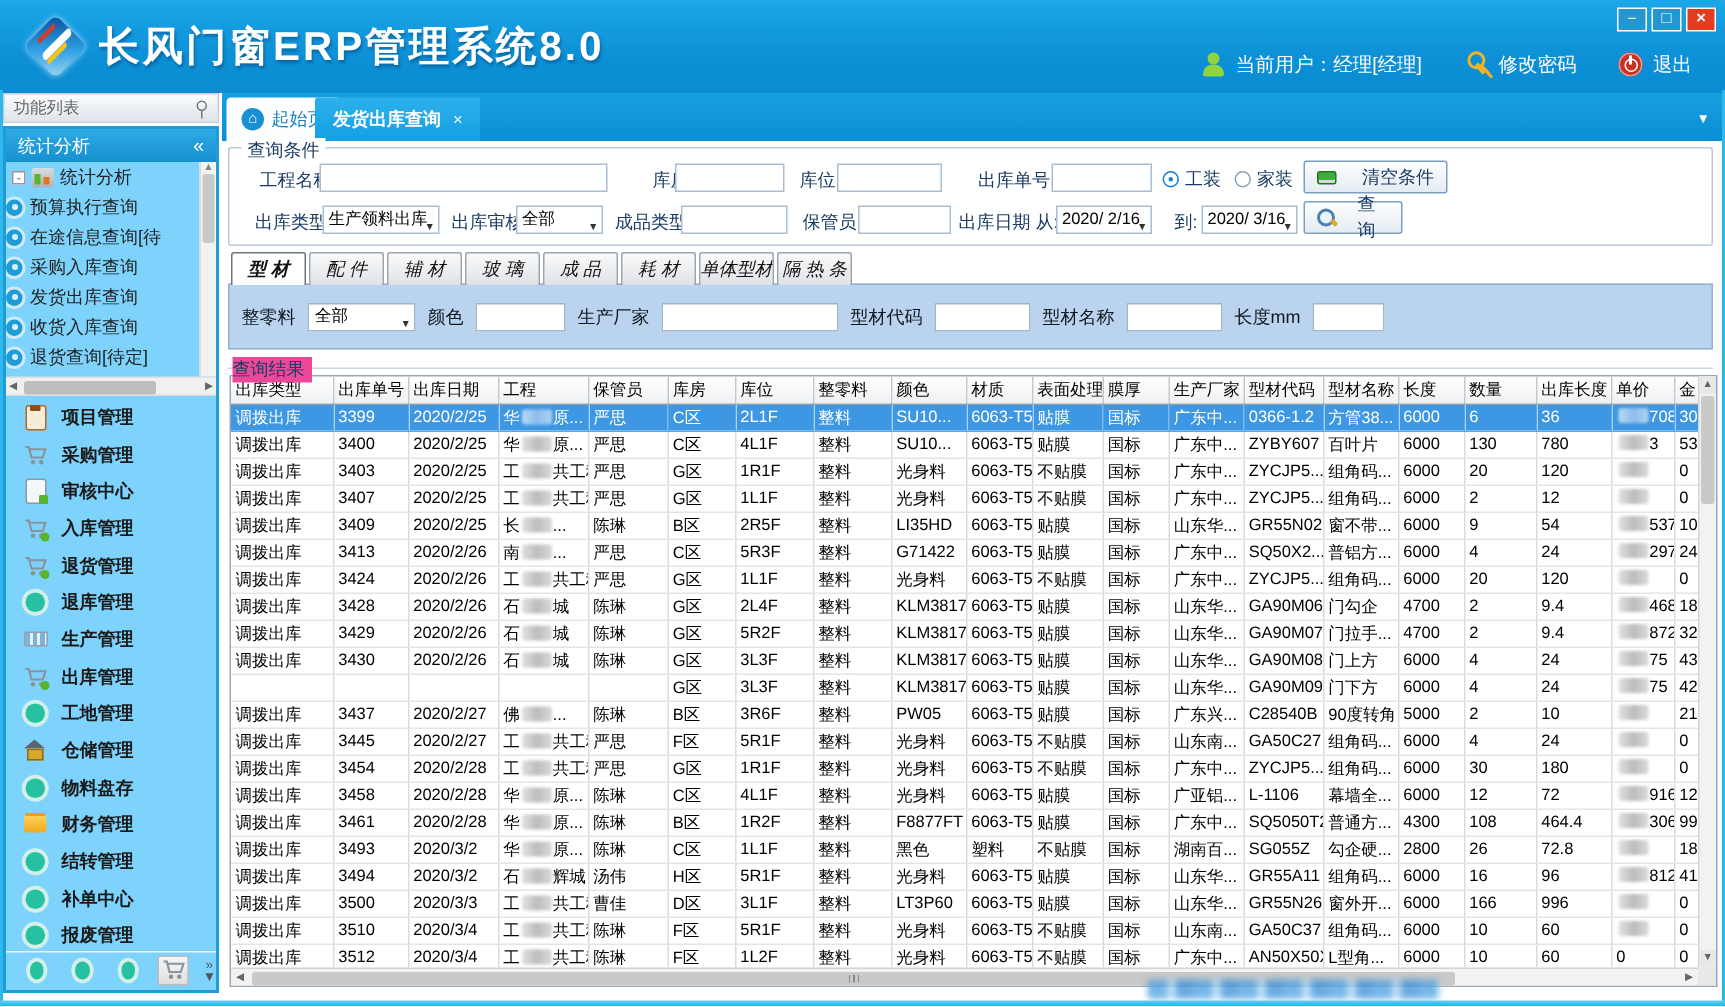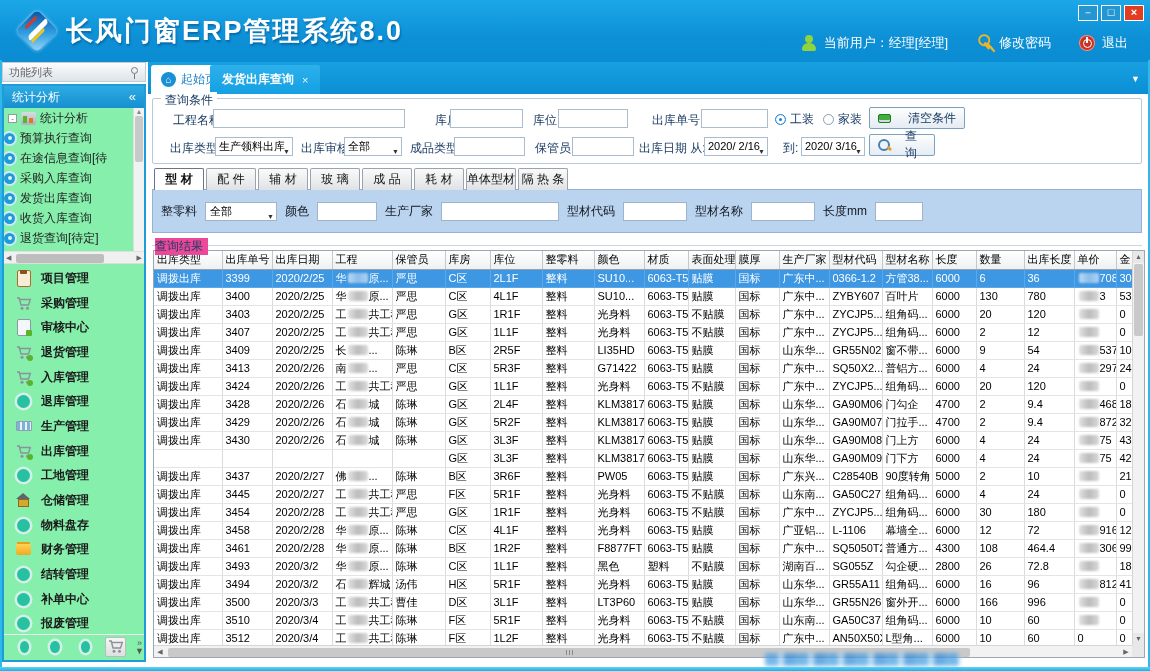--- a/index.html
+++ b/index.html
@@ -41,21 +41,21 @@
   .power-icon { position:relative; width:16px; height:16px; border-radius:50%; background:#c93323; box-shadow:0 0 0 1px #e89a90 inset; }
   .power-icon::before { content:""; position:absolute; left:3.5px; top:4px; width:7px; height:7px; border-radius:50%; border:1.5px solid #fff; }
   .power-icon::after { content:""; position:absolute; left:7px; top:2px; width:2px; height:6px; background:#fff; }
 
   
   #sidebar { position:absolute; left:2px; top:62px; width:144px; height:603px; background:#fff; }
   #func-title { position:relative; height:20px; background:linear-gradient(180deg,#fbfcfd,#dde4ea);
     border:1px solid #c4ccd4; color:#666; font-size:11px; line-height:18px; padding-left:6px; }
   .pin-icon { position:absolute; right:7px; top:4px; width:7px; height:7px; border:1.5px solid #777; border-radius:50%; }
   .pin-icon::after { content:""; position:absolute; left:1.6px; top:6px; width:1.5px; height:5px; background:#777; }
-  #sidebar-box { position:absolute; left:0; top:22px; width:144px; height:578px; border:2px solid #1e9cd8; background:#86efac; }
+  #sidebar-box { position:absolute; left:0; top:22px; width:144px; height:578px; border:2px solid #1e9cd8; background:#7dd3fc; }
   #group-header { height:22px; background:linear-gradient(180deg,#2eaae4,#1690cf); color:#fff; font-size:12px;
     line-height:22px; padding-left:8px; position:relative; }
   #group-header .collapse { position:absolute; right:8px; top:0; font-size:13px; cursor:pointer; }
   #tree { position:relative; height:144px; overflow:hidden; border-bottom:1px solid #e0e0e0; }
   .tree-row { display:flex; align-items:center; height:20px; font-size:12px; color:#222; white-space:nowrap; }
   .tree-root { padding-left:4px; gap:4px; }
   .expander { width:9px; height:9px; border:1px solid #999; font-size:8px; line-height:7px; text-align:center; color:#555; background:#fff; }
   .stats-icon { position:relative; width:15px; height:13px; background:linear-gradient(180deg,#d8dde2,#aab3bb); border-radius:2px; }
   .stats-icon::before { content:""; position:absolute; left:2px; bottom:2px; width:4px; height:7px; background:#59b32e; }
   .stats-icon::after { content:""; position:absolute; left:8px; bottom:2px; width:4px; height:5px; background:#e07820; }
@@ -114,21 +114,21 @@
   .radio.checked .rb { border-color:#1b7fd0; box-shadow:0 0 0 3px #fff inset, 0 0 0 6px #1b7fd0 inset; }
   .q-btn { position:absolute; height:22px; border:1px solid #7da0c0; border-radius:2px; background:linear-gradient(180deg,#fdfdfd,#e4ecf3);
     font-size:12px; color:#1a3c64; display:flex; align-items:center; gap:17px; padding:0 8px; cursor:pointer; }
   .clear-glyph { width:13px; height:9px; background:#3fae3f; border:1px solid #1e7a1e; border-radius:2px; box-shadow:0 -2px 0 0 #d8d8d8 inset; }
   .mag-glyph { position:relative; width:13px; height:13px; }
   .mag-glyph::before { content:""; position:absolute; left:0; top:0; width:8px; height:8px; border-radius:50%; border:2px solid #4a80b0; background:#eaf4fc; }
   .mag-glyph::after { content:""; position:absolute; left:8.5px; top:8.5px; width:5px; height:2.5px; background:#d9a62e; transform:rotate(45deg); border-radius:1px; }
 
   
   #material-block { position:absolute; left:4px; top:106px; width:990px; height:66px; }
-  #mat-tabs { display:flex; gap:2px; padding-left:2px; height:22px; }
+  #mat-tabs { display:flex; gap:2px; padding-left:2px; height:22px;font-style:italic; }
   .mat-tab { width:50px; height:22px; border:1px solid #9aa4ae; border-bottom:none; border-radius:2px 2px 0 0;
     background:linear-gradient(180deg,#fafafa,#dfe2e5); font-size:12px; color:#111; text-align:center; line-height:21px; cursor:pointer; white-space:nowrap; overflow:hidden; }
   .mat-tab.active { background:#fff; font-weight:bold; position:relative; z-index:2; border-color:#6a7680; }
   #mat-filter { height:44px; background:#bad3ee; border:1px solid #94b3d4; margin-top:-1px;
     display:flex; align-items:center; gap:8px; padding:0 8px; }
   #mat-filter .f-label { font-size:12px; color:#101820; white-space:nowrap; }
   #mat-filter .f-input { height:19px; border:1px solid #9db4ca; background:#fff; font-size:11px; padding:0 3px; }
   #mat-filter .f-combo { position:relative; width:72px; height:19px; border:1px solid #9db4ca; background:#fff;
     font-size:11px; line-height:17px; padding:0 13px 0 4px; cursor:pointer; }
   #mat-filter .f-combo .arr { position:absolute; right:2px; top:5px; font-size:7px; color:#333; }
@@ -257,38 +257,38 @@
                 <circle cx="11.5" cy="12.2" r="1.5" fill="#8a929a"></circle>
               </svg>
             </span>
             <span>采购管理</span>
           </div>
           <div class="menu-item">
             <span class="menu-icon clipboard-check-icon"></span>
             <span>审核中心</span>
           </div>
           <div class="menu-item">
+            <span class="menu-icon cart-in-icon cart-badge">
+              <svg class="cart-glyph" width="16" height="15" viewBox="0 0 16 15">
+                <path d="M1 2h2.2l1.8 7h7.5l1.8-5.5H4" fill="none" stroke="#8a929a" stroke-width="1.4"></path>
+                <circle cx="6" cy="12.2" r="1.5" fill="#8a929a"></circle>
+                <circle cx="11.5" cy="12.2" r="1.5" fill="#8a929a"></circle>
+              </svg>
+            </span>
+            <span>入库管理</span>
+          </div>
+          <div class="menu-item">
             <span class="menu-icon cart-return-icon cart-badge">
               <svg class="cart-glyph" width="16" height="15" viewBox="0 0 16 15">
                 <path d="M1 2h2.2l1.8 7h7.5l1.8-5.5H4" fill="none" stroke="#8a929a" stroke-width="1.4"></path>
                 <circle cx="6" cy="12.2" r="1.5" fill="#8a929a"></circle>
                 <circle cx="11.5" cy="12.2" r="1.5" fill="#8a929a"></circle>
               </svg>
             </span>
             <span>退货管理</span>
-          </div>
-          <div class="menu-item">
-            <span class="menu-icon cart-in-icon cart-badge">
-              <svg class="cart-glyph" width="16" height="15" viewBox="0 0 16 15">
-                <path d="M1 2h2.2l1.8 7h7.5l1.8-5.5H4" fill="none" stroke="#8a929a" stroke-width="1.4"></path>
-                <circle cx="6" cy="12.2" r="1.5" fill="#8a929a"></circle>
-                <circle cx="11.5" cy="12.2" r="1.5" fill="#8a929a"></circle>
-              </svg>
-            </span>
-            <span>入库管理</span>
           </div>
           <div class="menu-item">
             <span class="menu-icon dot-icon"></span>
             <span>退库管理</span>
           </div>
           <div class="menu-item">
             <span class="menu-icon production-icon"></span>
             <span>生产管理</span>
           </div>
           <div class="menu-item">

